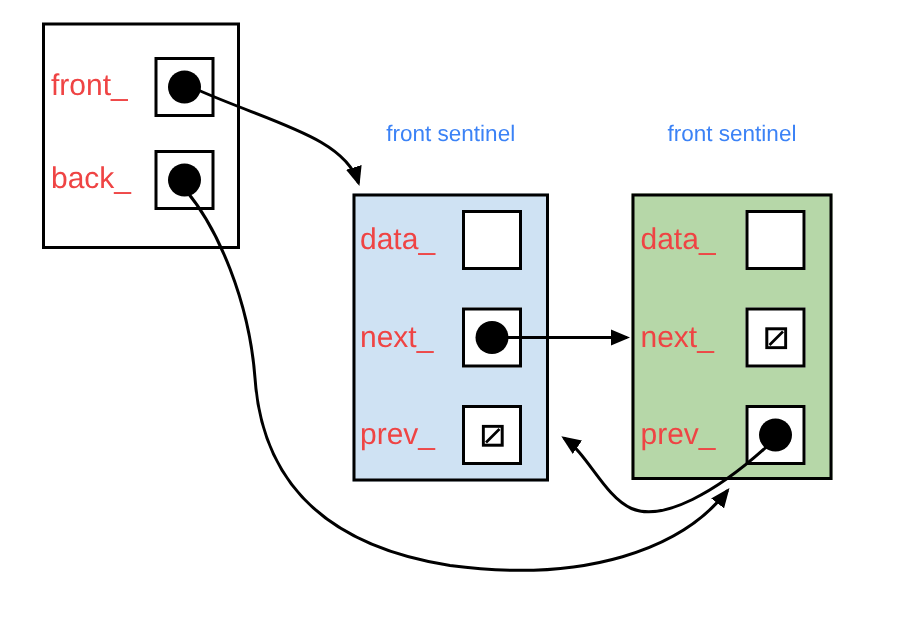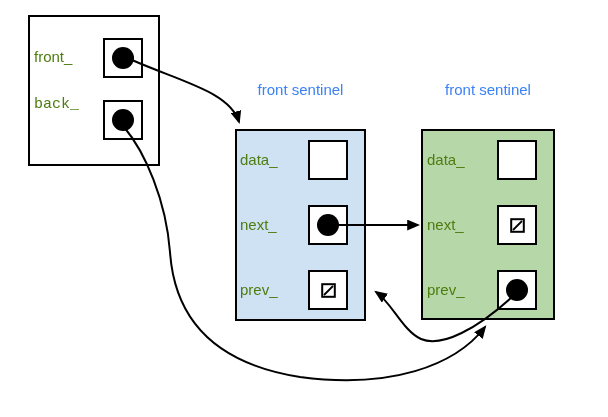--- a/index.html
+++ b/index.html
@@ -34,23 +34,23 @@
   .sentinel-front {
     left: 235px; top: 129px;
     width: 131px; height: 192px;
   }
   .sentinel-back {
     left: 421px; top: 129px;
     width: 134px; height: 191px;
   }
   .lbl {
     position: absolute;
-    font-size: 15px;
+    font-size: 20px;
     line-height: 18px;
-    color: #4d7c0f;
+    color: #ef4444;
     white-space: nowrap;
   }
   .title {
     position: absolute;
     font-size: 15px;
     line-height: 18px;
     color: #3b82f6;
     text-align: center;
   }
   .cell {
@@ -82,21 +82,21 @@
   <div class="box sentinel-back" style="background-color: rgb(182, 215, 168);"></div>
 
   <div class="title" style="left:235px; top:81px; width:131px;">front sentinel</div>
   <div class="title" style="left:421px; top:81px; width:134px;">front sentinel</div>
 
   <div class="lbl" style="left:34px; top:48px;">front_</div>
   <div class="cell" style="left:103px; top:38px;">
     <div class="dot"></div>
   </div>
 
-  <div class="lbl" style="left:34px; top:96px;font-family:Liberation Mono, monospace;">back_</div>
+  <div class="lbl" style="left:34px; top:110px;">back_</div>
   <div class="cell" style="left:103px; top:100px;">
     <div class="dot"></div>
   </div>
 
   <div class="lbl" style="left:240px; top:151px;">data_</div>
   <div class="cell" style="left:308px; top:140px;"></div>
 
   <div class="lbl" style="left:240px; top:216px;">next_</div>
   <div class="cell" style="left:308px; top:205px;">
     <div class="dot"></div>

